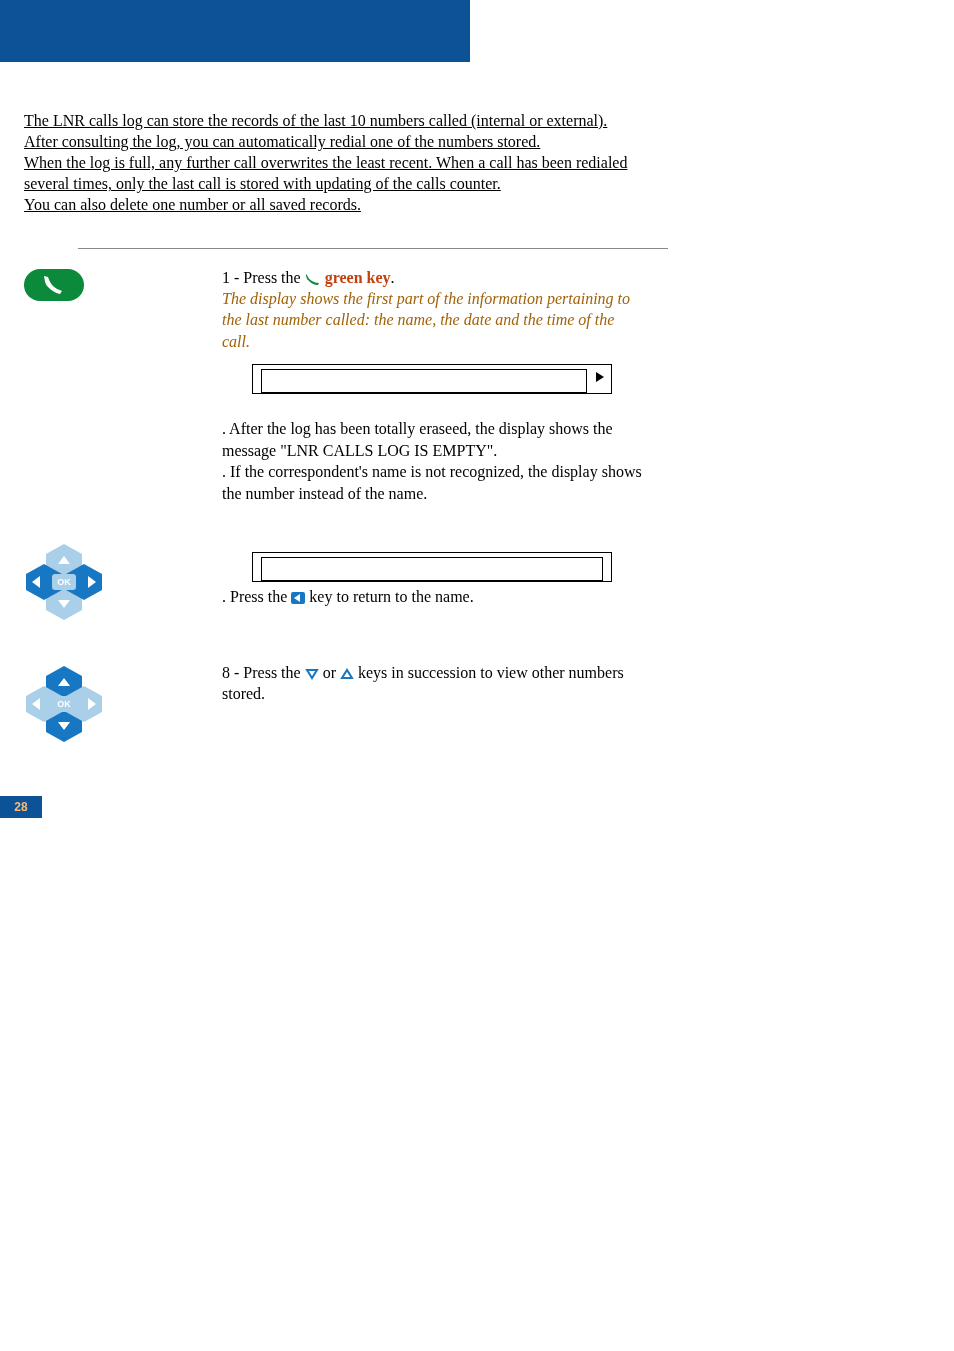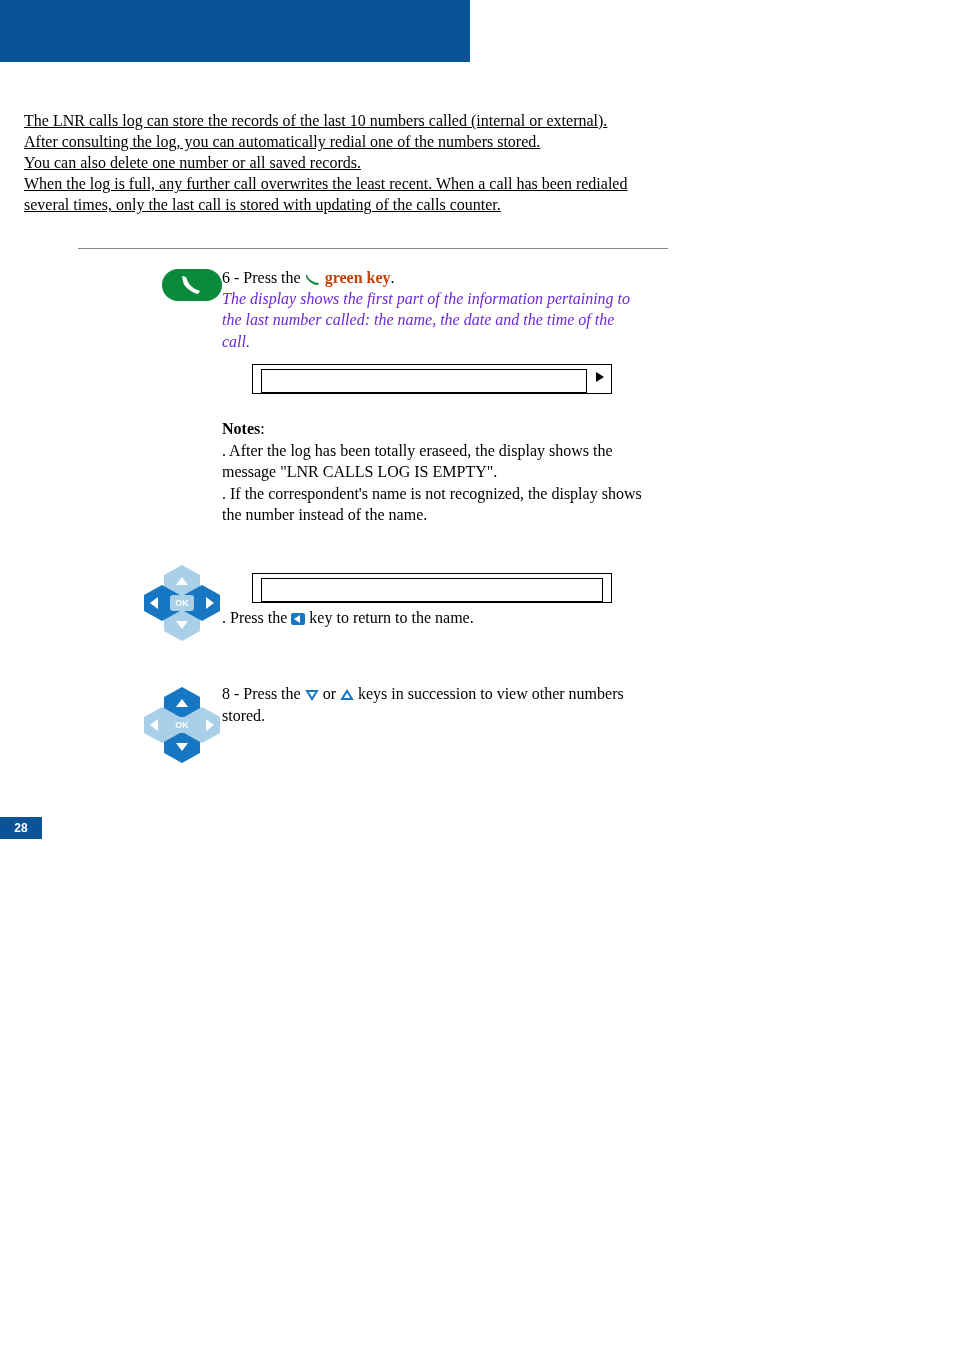--- a/index.html
+++ b/index.html
@@ -2,83 +2,82 @@
 <html><head>
 <meta charset="utf-8">
 <style>
   html,body{margin:0;padding:0;background:#fff;font-family:"Times New Roman",Times,serif;font-size:16px;color:#000;}
   .page{width:954px;margin:0;position:relative;}
   .header{height:62px;background:#0c5297;width:470px;}
   .content{padding:48px 0 0 24px;width:640px;}
   .intro p{margin:0;line-height:1.32;text-decoration:underline;}
   hr.sep{border:0;border-top:1px solid #888;margin:32px 0 18px 0;width:590px;margin-left:54px;}
   .row{display:flex;margin-top:6px;}
-  .iconcol{width:198px;display:flex;justify-content:flex-end;align-items:flex-start;padding-top:2px;}
+  .iconcol{width:198px;display:flex;justify-content:flex-start;align-items:flex-start;padding-top:2px;}
   .textcol{width:420px;}
   .textcol p{margin:0;line-height:1.34;}
   .greenkey{color:#c2410c;font-weight:bold;}
-  .italic{font-style:italic;color:#6d28d9;}
+  .italic{font-style:italic;color:#a16207;}
   .displaybox{border:1px solid #000;height:28px;width:358px;margin:12px 0 4px 30px;position:relative;}
   .display-inner{border:1px solid #000;height:22px;position:absolute;left:8px;top:4px;right:24px;}
   .arrow-out{position:absolute;right:6px;top:6px;}
   .displaybox2{border:1px solid #000;height:28px;width:358px;margin:12px 0 4px 30px;position:relative;}
   .display-inner2{border:1px solid #000;height:22px;position:absolute;left:8px;top:4px;right:8px;}
   .notes{margin-top:24px;}
-  .pagenum{background:#0c5297;color:#ffffff;font-family:Arial,Helvetica,sans-serif;font-size:12px;font-weight:bold;width:42px;height:22px;display:flex;align-items:center;justify-content:center;margin-top:52px;margin-left:0;}
+  .pagenum{background:#0c5297;color:#fdba74;font-family:Arial,Helvetica,sans-serif;font-size:12px;font-weight:bold;width:42px;height:22px;display:flex;align-items:center;justify-content:center;margin-top:52px;margin-left:0;}
   
   .phone-btn{width:60px;height:32px;border-radius:16px;background:#0a8a3a;display:flex;align-items:center;justify-content:center;}
   
   .navpad{width:80px;height:80px;position:relative;}
   svg{display:block;}
   .inline-icon{display:inline-block;vertical-align:-2px;}
 </style>
 </head>
 <body>
 
 <div class="page">
   <div class="header"></div>
 
   <div class="content">
 
     <div class="intro">
       <p>The LNR calls log can store the records of the last 10 numbers called (internal or external).</p>
       <p>After consulting the log, you can automatically redial one of the numbers stored.</p>
+      <p>When the log is full, any further call overwrites the least recent. When a call has been redialed several times, only the last call is stored with updating of the calls counter.</p>
       <p>You can also delete one number or all saved records.</p>
-      <p>When the log is full, any further call overwrites the least recent. When a call has been redialed several times, only the last call is stored with updating of the calls counter.</p>
     </div>
 
     <hr class="sep">
 
     <div class="row">
       <div class="iconcol">
         <div class="phone-btn">
           <svg width="24" height="24" viewBox="0 0 24 24">
               <path d="M6 4c1 3 3 7 5 9s6 4 9 5l-2 3c-5-1-9-4-12-7S3 8 2 3z" fill="#fff"></path>
             </svg>
         </div>
       </div>
       <div class="textcol">
         <p>
-          <span>6 - Press the </span><span class="inline-icon"><svg width="16" height="12" viewBox="0 0 16 12">
+          <span>1 - Press the </span><span class="inline-icon"><svg width="16" height="12" viewBox="0 0 16 12">
                 <path d="M2 2c1 3 3 5 5 6s4 2 7 2l-1 2c-4 0-7-2-9-4S1 5 1 1z" fill="#0a8a3a"></path>
               </svg></span><span class="greenkey"> green key</span><span>.</span>
         </p>
         <p class="italic">The display shows the first part of the information pertaining to the last number called: the name, the date and the time of the call.</p>
 
         <div class="displaybox">
           <div class="display-inner"></div>
           <span class="arrow-out">
             <svg width="10" height="12" viewBox="0 0 10 12">
                 <path d="M1 1 L9 6 L1 11 Z" fill="#000"></path>
               </svg>
           </span>
         </div>
 
         <div class="notes">
-          <p><b><span>Notes</span></b><span>:</span></p>
           <p>. After the log has been totally eraseed, the display shows the message "LNR CALLS LOG IS EMPTY".</p>
           <p>. If the correspondent's name is not recognized, the display shows the number instead of the name.</p>
         </div>
       </div>
     </div>
 
     <div class="row" style="margin-top:36px;">
       <div class="iconcol">
         <div class="navpad">
           <svg width="80" height="80" viewBox="0 0 80 80">

